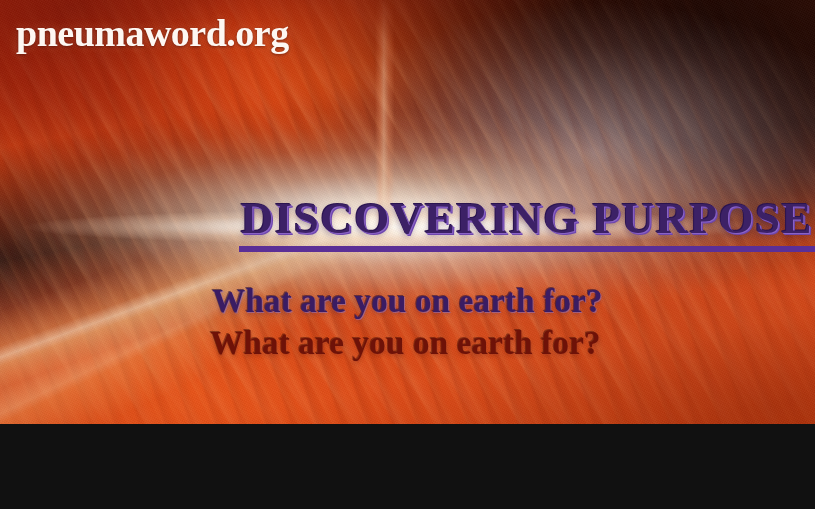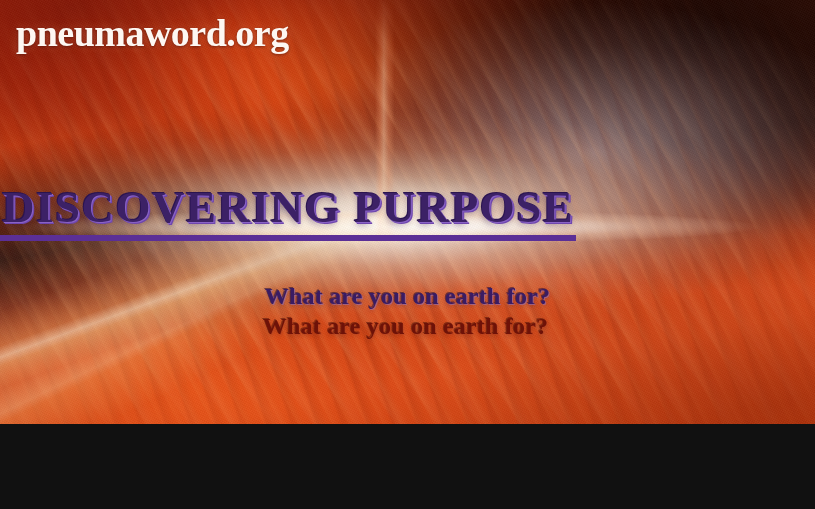--- a/index.html
+++ b/index.html
@@ -198,22 +198,22 @@
     letter-spacing: -0.5px;
     line-height: 1;
     text-shadow: 0 1px 3px rgba(60,10,0,0.55), 0 0 10px rgba(255,180,140,0.25);
     white-space: nowrap;
   }
 
   #headline-wrap {
     position: absolute;
     left: 0;
     right: 0;
-    top: 185px;
-    text-align: left;
+    top: 196px;
+    text-align: right;
     text-decoration: underline;
   }
 
   #headline {
     display: inline-block;
     font-size: 45px;
     font-weight: bold;
     letter-spacing: 1.5px;
     line-height: 1.0;
     color: #3c2166;
@@ -229,21 +229,21 @@
 
   #subtitle-block {
     position: absolute;
     left: 0;
     right: 0;
     top: 281px;
     text-align: center;
   }
 
   .subtitle {
-    font-size: 24px;
+    font-size: 33px;
     font-weight: bold;
     line-height: 1.26;
     letter-spacing: 0.2px;
     white-space: nowrap;
   }
 
   .subtitle-primary {
     color: #3a1c63;
     text-shadow:
       1px 1px 0 rgba(150,115,190,0.55),

